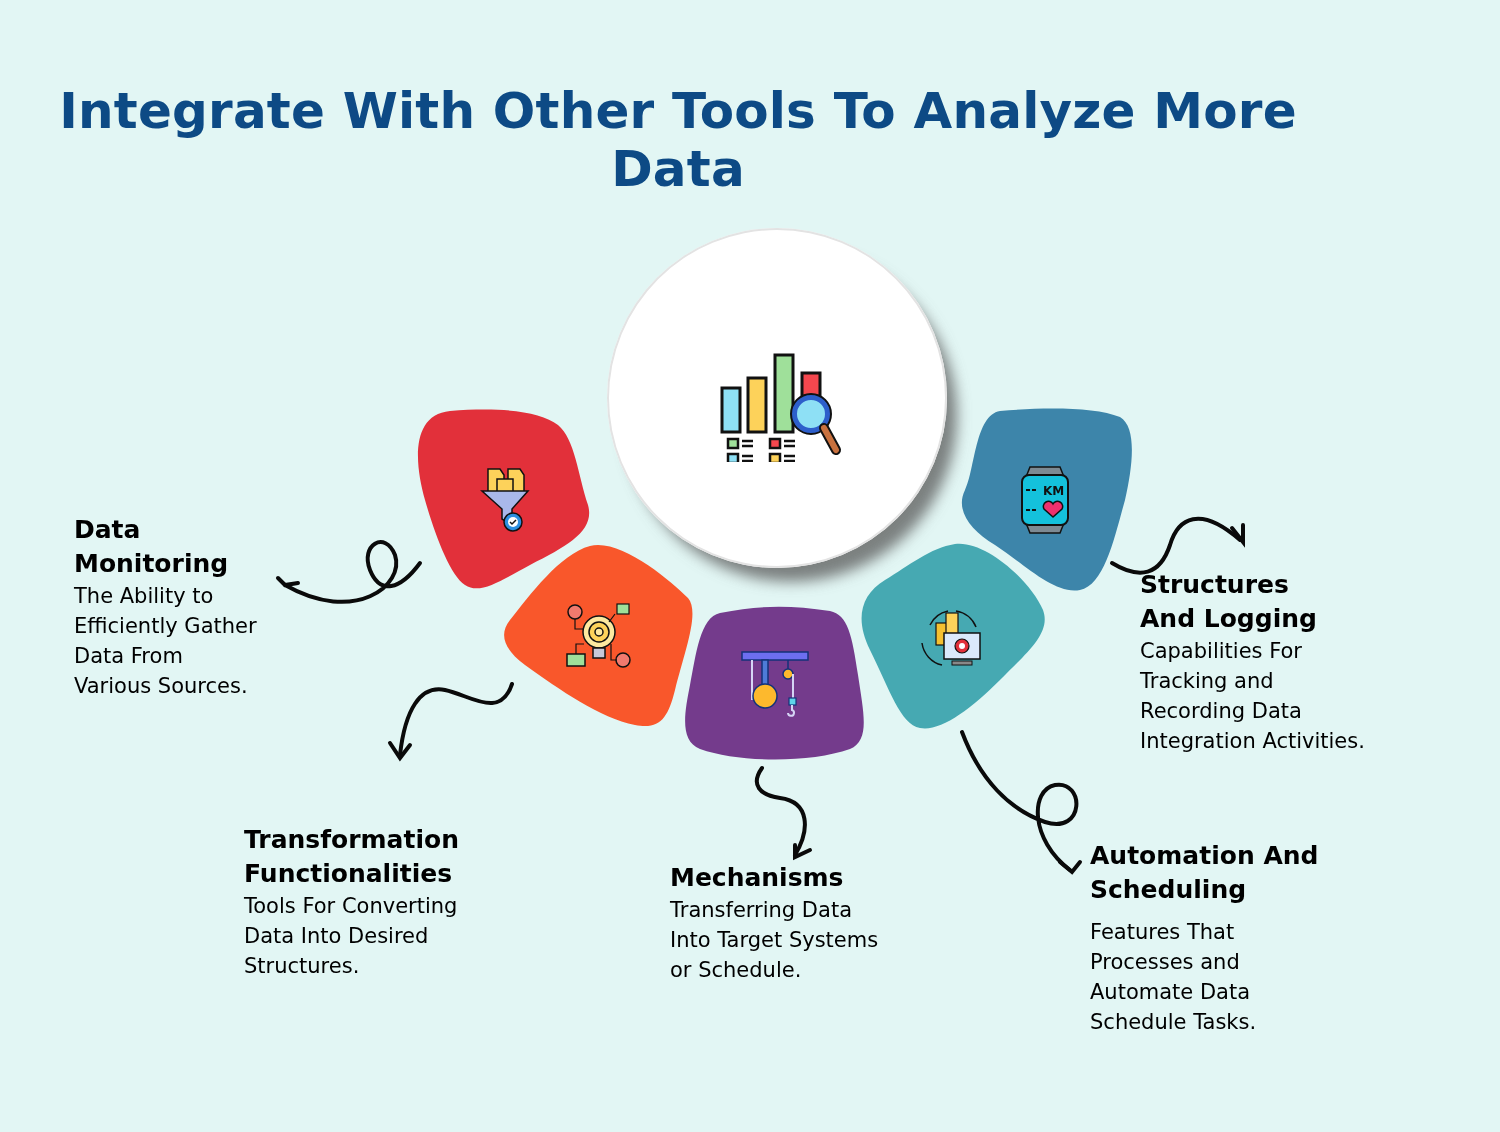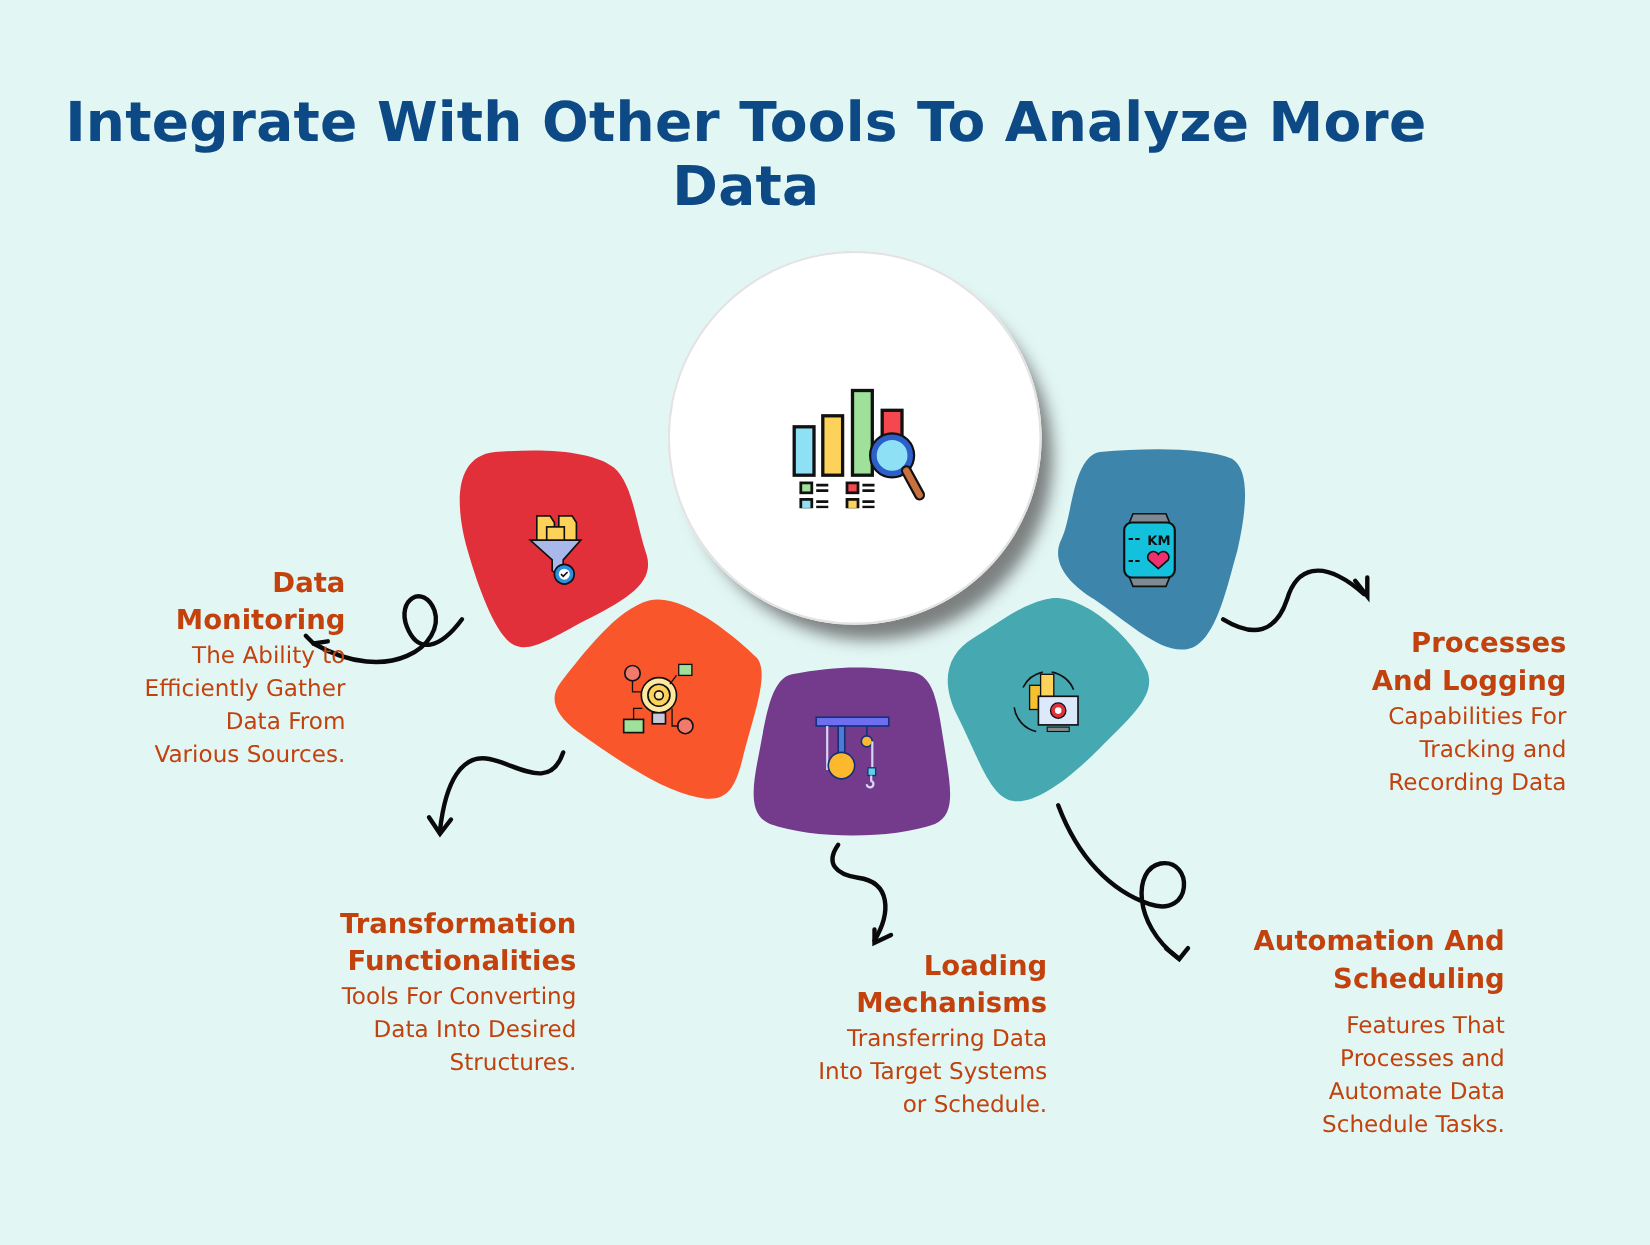--- a/index.html
+++ b/index.html
@@ -1,21 +1,21 @@
 <!DOCTYPE html>
 <html><head>
 <meta charset="utf-8">
 <style>
   html,body{margin:0;padding:0;}
   body{width:1500px;height:1132px;background:#e2f6f4;position:relative;overflow:hidden;font-family:"DejaVu Sans","Liberation Sans",sans-serif;color:#0d4a85;}
   .title{position:absolute;left:0;top:82px;width:1356px;text-align:center;font-size:50px;font-weight:bold;color:#0d4a85;letter-spacing:0.2px;}
   .blob{position:absolute;}
   .hub{position:absolute;left:607px;top:228px;width:340px;height:340px;border-radius:50%;background:#fff;box-shadow:14px 18px 14px -4px rgba(90,90,90,0.75), 0 0 0 2px #e3e3e3 inset;}
   .icon{position:absolute;}
-  .lbl{position:absolute;text-align:right;color:#c2410c;}
+  .lbl{position:absolute;text-align:left;color:#000000;}
   .lbl .h{font-weight:bold;font-size:25px;line-height:34px;}
   .lbl .d{font-size:21px;line-height:30px;}
   svg.curves{position:absolute;left:0;top:0;}
 </style>
 </head>
 <body>
 
 <div class="title">Integrate With Other Tools To Analyze More Data</div>
 
 <svg class="blob" style="left:410px;top:405px" width="190" height="195" viewBox="0 0 190 195">
@@ -152,36 +152,36 @@
 
 <div class="lbl" style="left:244px;top:775px;width:280px;margin-top:48px;">
   <div class="h">Transformation</div>
   <div class="h">Functionalities</div>
   <div class="d">Tools For Converting</div>
   <div class="d">Data Into Desired</div>
   <div class="d">Structures.</div>
 </div>
 
 <div class="lbl" style="left:670px;top:861px;width:282px;">
-  <div class="h">Loading</div>
   <div class="h">Mechanisms</div>
   <div class="d">Transferring Data</div>
   <div class="d">Into Target Systems</div>
   <div class="d">or Schedule.</div>
 </div>
 
 <div class="lbl" style="left:1090px;top:839px;width:278px;">
   <div class="h">Automation And</div>
   <div class="h">Scheduling</div>
   <div style="height:10px"></div>
   <div class="d">Features That</div>
   <div class="d">Processes and</div>
   <div class="d">Automate Data</div>
   <div class="d">Schedule Tasks.</div>
 </div>
 
 <div class="lbl" style="left:1140px;top:568px;width:284px;">
-  <div class="h">Processes</div>
+  <div class="h">Structures</div>
   <div class="h">And Logging</div>
   <div class="d">Capabilities For</div>
   <div class="d">Tracking and</div>
   <div class="d">Recording Data</div>
+  <div class="d">Integration Activities.</div>
 </div>
 
 </body></html>

